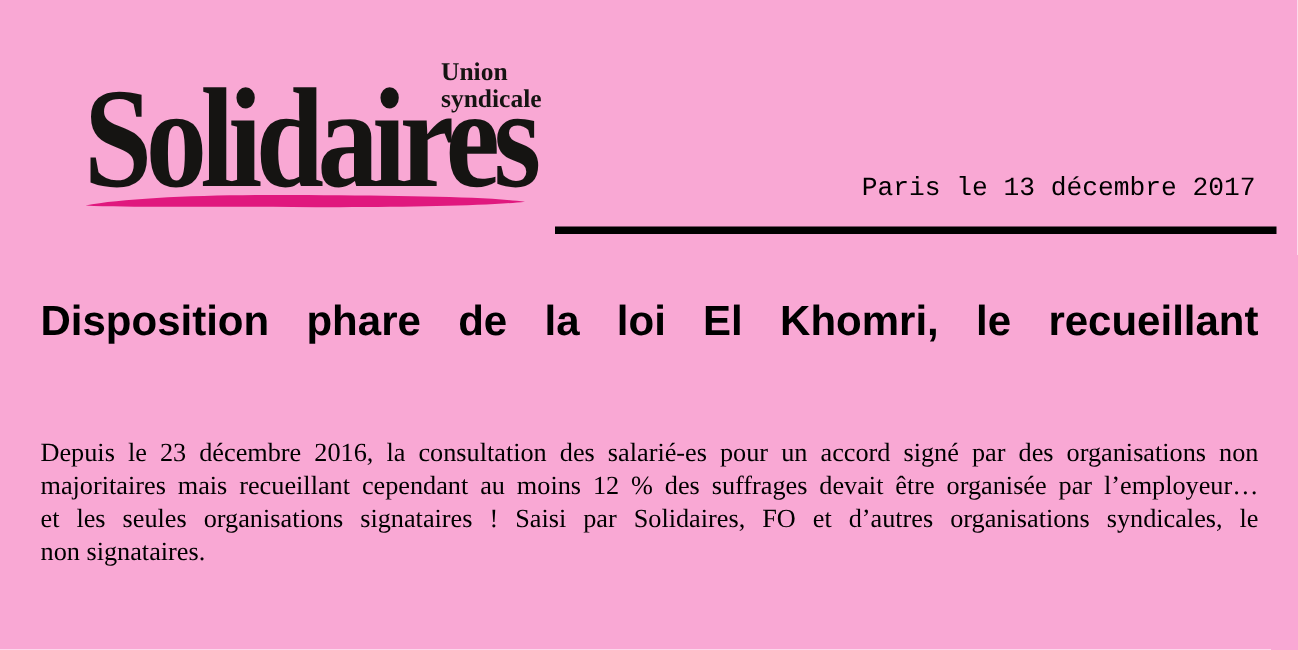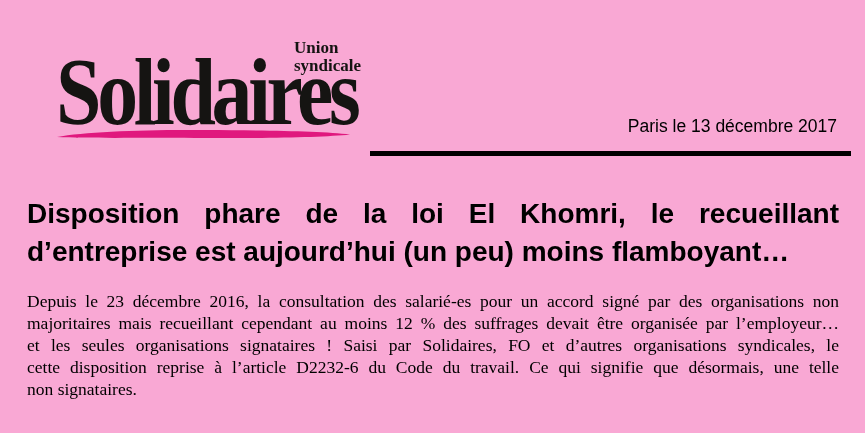--- a/index.html
+++ b/index.html
@@ -43,21 +43,21 @@
     position: absolute;
     left: 55px;
     top: 126px;
     width: 298px;
     height: 14px;
   }
   .dateline {
     position: absolute;
     right: 28px;
     top: 116px;
-    font-family: Liberation Sans, sans-serif;
+    font-family: Liberation Mono, monospace;
     font-size: 17.5px;
     line-height: 20px;
     white-space: nowrap;
   }
   .header-rule {
     position: absolute;
     left: 370px;
     top: 151px;
     width: 481px;
     height: 5px;
@@ -123,24 +123,22 @@
     <path d="M2 11 C 30 5.5, 90 3.5, 150 4 C 215 4.5, 268 5, 295 8.5
              C 268 11.5, 205 12.5, 140 12 C 82 11.5, 30 12.5, 2 11 Z" fill="#e0187e"></path>
   </svg>
 
   <div class="dateline">Paris le 13 décembre 2017</div>
 
   <div class="header-rule"></div>
 
   <div class="article-title">
     <div class="title-line-justified">Disposition phare de la loi El Khomri, le recueillant</div>
-    <div class="title-line-last">d’entreprise est aujourd’hui (un peu) moins flamboyant…</div>
   </div>
 
   <div class="article-body">
     <div class="body-line">Depuis le 23 décembre 2016, la consultation des salarié-es pour un accord signé par des organisations non</div>
     <div class="body-line">majoritaires mais recueillant cependant au moins 12 % des suffrages devait être organisée par l’employeur…</div>
     <div class="body-line">et les seules organisations signataires ! Saisi par Solidaires, FO et d’autres organisations syndicales, le</div>
-    <div class="body-line">cette disposition reprise à l’article D2232-6 du Code du travail. Ce qui signifie que désormais, une telle</div>
     <div class="body-line-last">non signataires.</div>
   </div>
 
 </div>
 
 </body></html>

